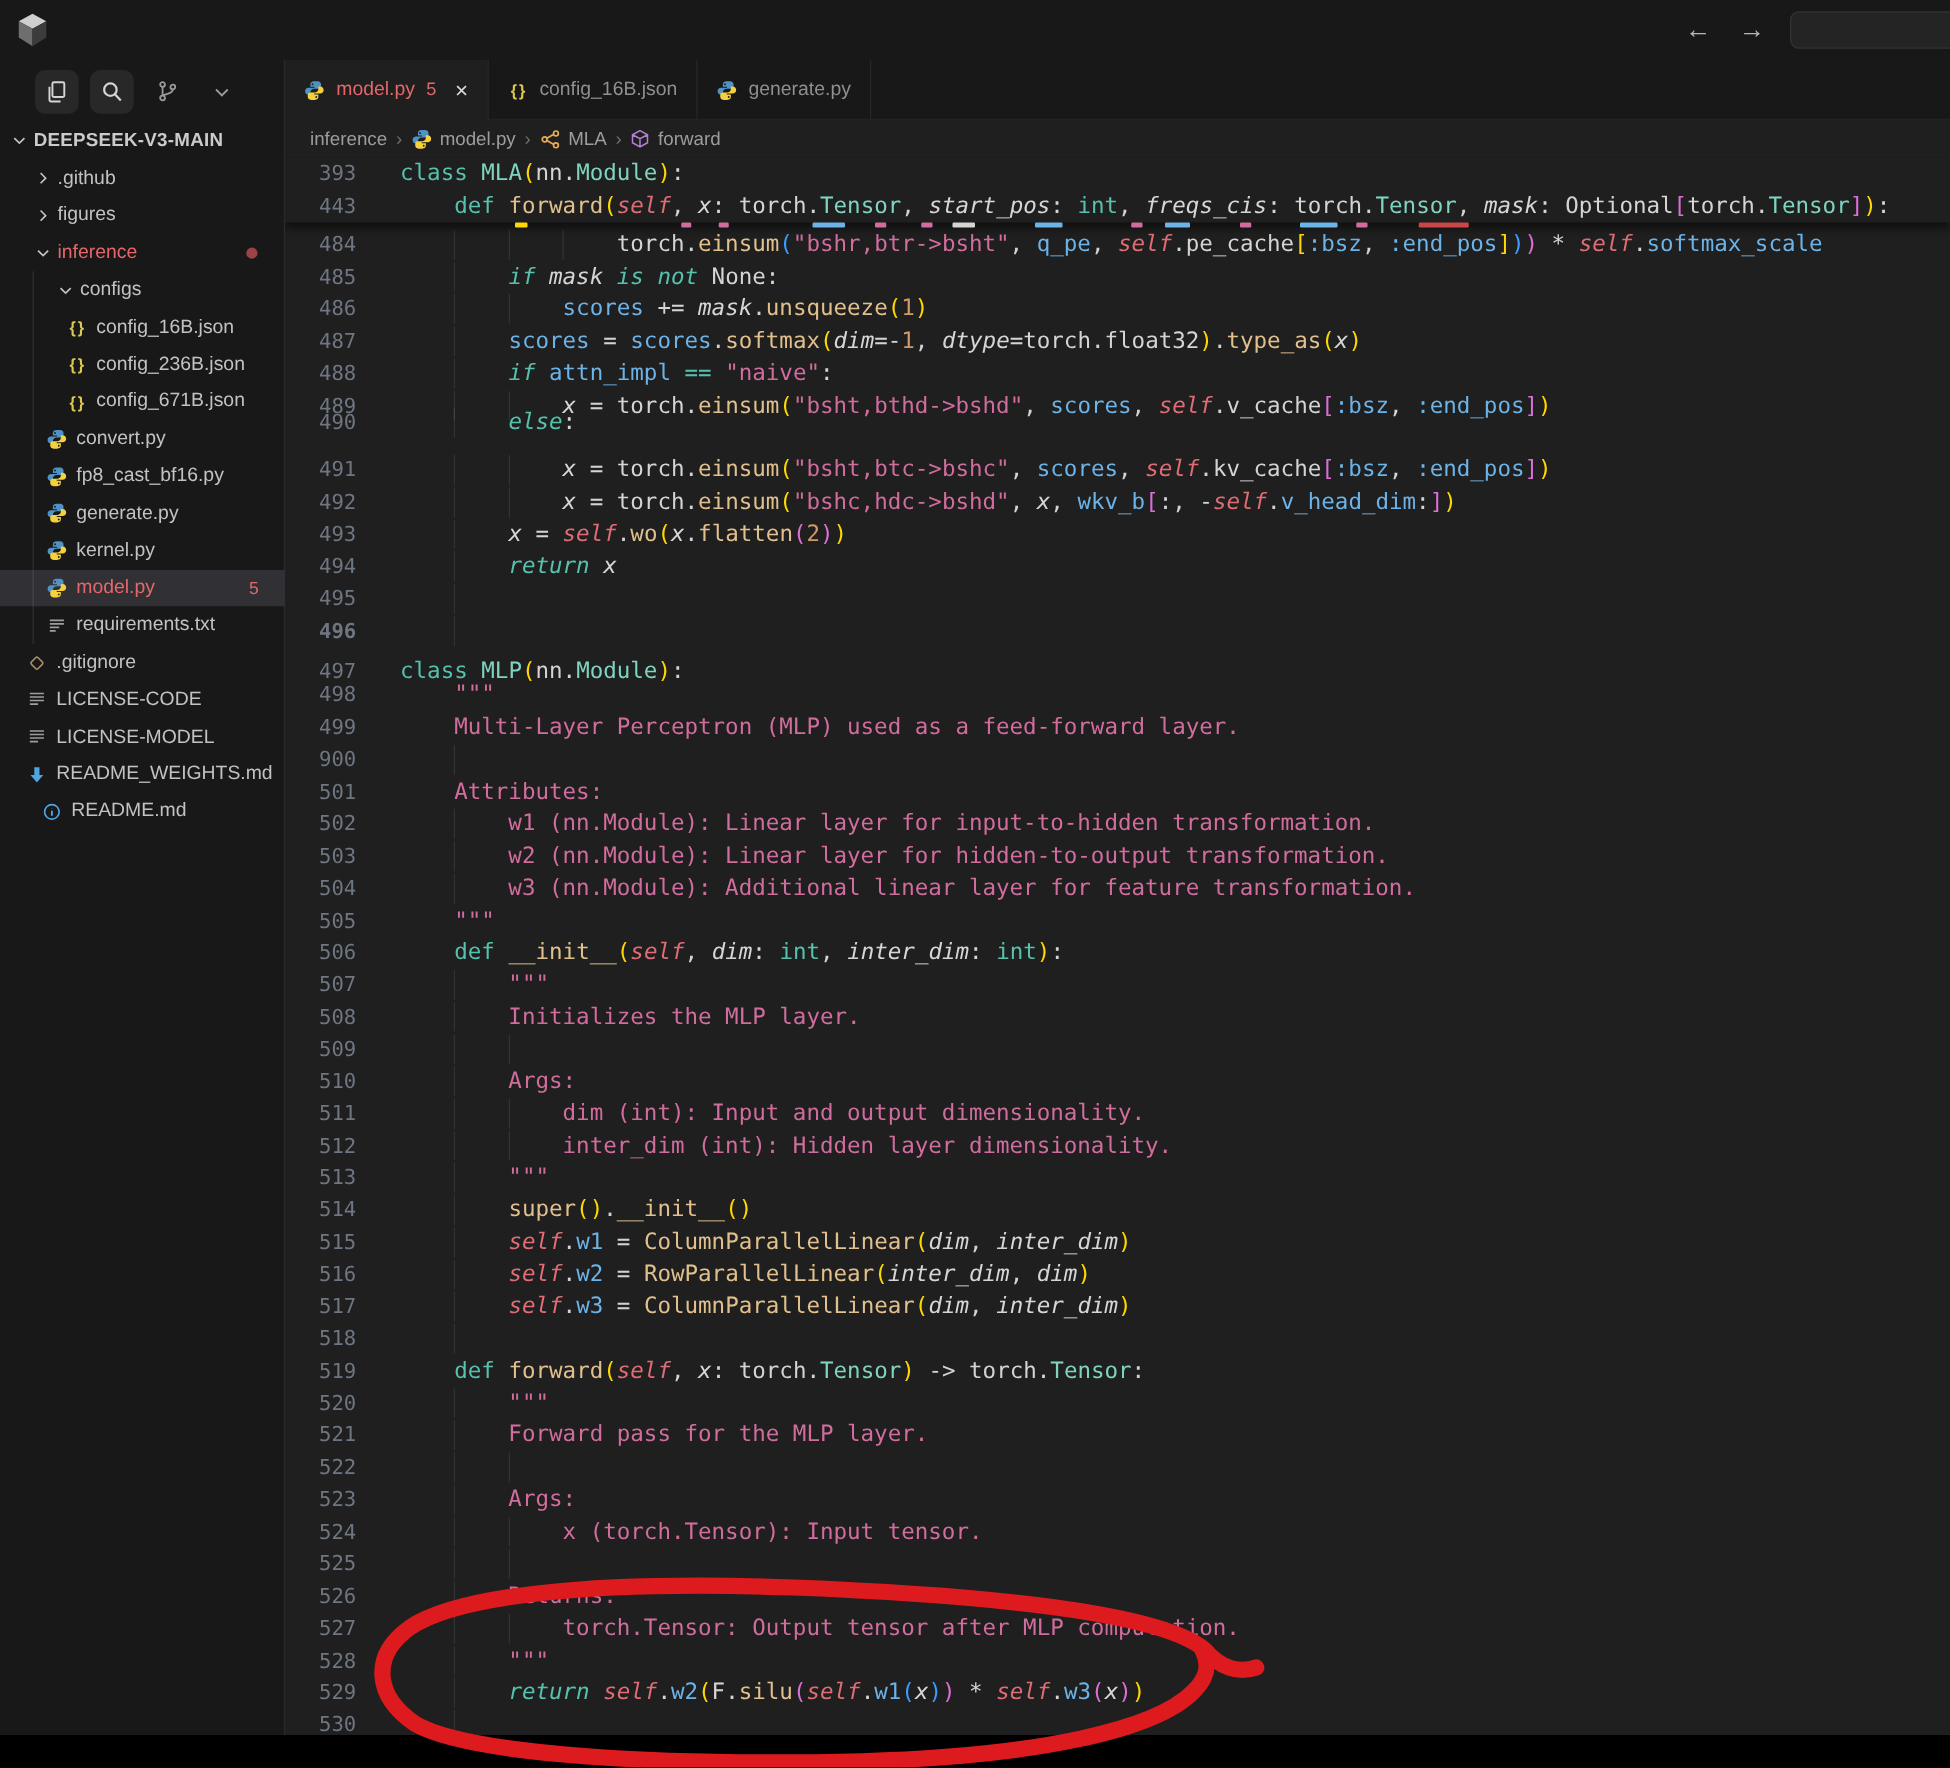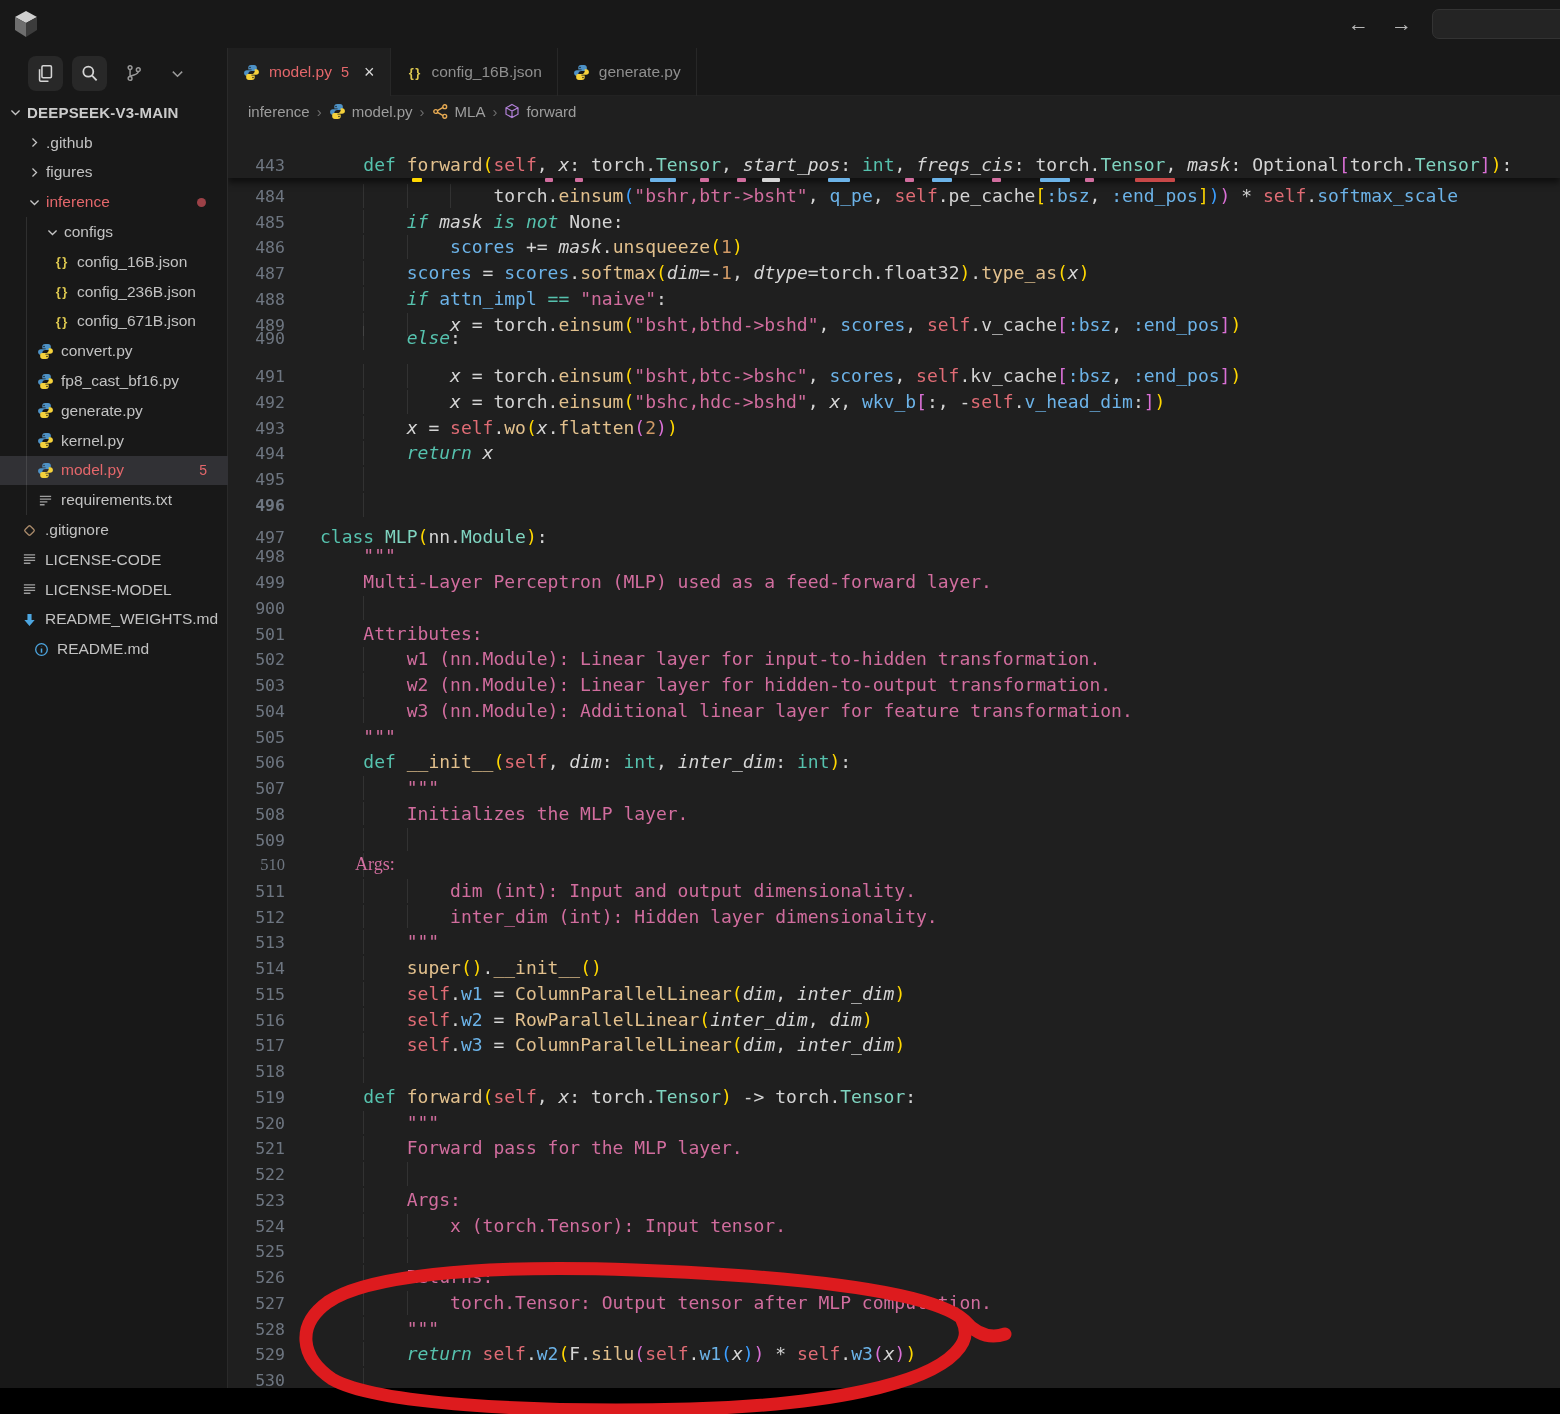--- a/index.html
+++ b/index.html
@@ -66,21 +66,21 @@
   
   .tk-d   { color:#d4d4d4; }
   .tk-k   { color:#56c2ae; }
   .tk-ki  { color:#56c2ae; font-style:italic; }
   .tk-fn  { color:#e2c08d; }
   .tk-cls { color:#7fd4c0; }
   .tk-s   { color:#d16d9e; }
   .tk-doc { color:#d16d9e; }
   .tk-v   { color:#6cb3e8; }
   .tk-p   { color:#d6d6d6; font-style:italic; }
-  .tk-slf { color:#e06c75; }
+  .tk-slf { color:#e06c75; font-style:italic; }
   .tk-num { color:#d19a66; }
   .tk-b1  { color:#ffd700; }
   .tk-b2  { color:#da70d6; }
   .tk-b3  { color:#3b9eff; }
 
   
   #annotation-svg { position:absolute; top:0; left:0; width:1560px; height:1414px; z-index:20; pointer-events:none; }
 </style>
 </head>
 <body>
@@ -374,21 +374,21 @@
         <div class="cl" style="top: 411.84px;"><span class="guide" style="left: 135.36px;"></span><span class="ln">900</span><span class="tk-d">    </span></div>
         <div class="cl" style="top: 437.58px;"><span class="ln">501</span><span class="tk-doc">    Attributes:</span></div>
         <div class="cl" style="top: 463.32px;"><span class="guide" style="left: 135.36px;"></span><span class="ln">502</span><span class="tk-doc">        w1 (nn.Module): Linear layer for input-to-hidden transformation.</span></div>
         <div class="cl" style="top: 489.06px;"><span class="guide" style="left: 135.36px;"></span><span class="ln">503</span><span class="tk-doc">        w2 (nn.Module): Linear layer for hidden-to-output transformation.</span></div>
         <div class="cl" style="top: 514.8px;"><span class="guide" style="left: 135.36px;"></span><span class="ln">504</span><span class="tk-doc">        w3 (nn.Module): Additional linear layer for feature transformation.</span></div>
         <div class="cl" style="top: 540.54px;"><span class="ln">505</span><span class="tk-doc">    """</span></div>
         <div class="cl" style="top: 566.28px;"><span class="ln">506</span><span class="tk-d">    </span><span class="tk-k">def </span><span class="tk-fn">__init__</span><span class="tk-b1">(</span><span class="tk-slf">self</span><span class="tk-d">, </span><span class="tk-p">dim</span><span class="tk-d">: </span><span class="tk-k">int</span><span class="tk-d">, </span><span class="tk-p">inter_dim</span><span class="tk-d">: </span><span class="tk-k">int</span><span class="tk-b1">)</span><span class="tk-d">:</span></div>
         <div class="cl" style="top: 592.02px;"><span class="guide" style="left: 135.36px;"></span><span class="ln">507</span><span class="tk-doc">        """</span></div>
         <div class="cl" style="top: 617.76px;"><span class="guide" style="left: 135.36px;"></span><span class="ln">508</span><span class="tk-doc">        Initializes the MLP layer.</span></div>
         <div class="cl" style="top: 643.5px;"><span class="guide" style="left: 135.36px;"></span><span class="guide" style="left: 178.72px;"></span><span class="ln">509</span><span class="tk-d">        </span></div>
-        <div class="cl" style="top: 669.24px; font-family: Liberation Serif, serif;"><span class="guide" style="left: 135.36px;"></span><span class="ln">510</span><span class="tk-doc">        Args:</span></div>
+        <div class="cl" style="top: 669.24px;"><span class="guide" style="left: 135.36px;"></span><span class="ln">510</span><span class="tk-doc">        Args:</span></div>
         <div class="cl" style="top: 694.98px;"><span class="guide" style="left: 135.36px;"></span><span class="guide" style="left: 178.72px;"></span><span class="ln">511</span><span class="tk-doc">            dim (int): Input and output dimensionality.</span></div>
         <div class="cl" style="top: 720.72px;"><span class="guide" style="left: 135.36px;"></span><span class="guide" style="left: 178.72px;"></span><span class="ln">512</span><span class="tk-doc">            inter_dim (int): Hidden layer dimensionality.</span></div>
         <div class="cl" style="top: 746.46px;"><span class="guide" style="left: 135.36px;"></span><span class="ln">513</span><span class="tk-doc">        """</span></div>
         <div class="cl" style="top: 772.2px;"><span class="guide" style="left: 135.36px;"></span><span class="ln">514</span><span class="tk-d">        </span><span class="tk-fn">super</span><span class="tk-b1">()</span><span class="tk-d">.</span><span class="tk-fn">__init__</span><span class="tk-b1">()</span></div>
         <div class="cl" style="top: 797.94px;"><span class="guide" style="left: 135.36px;"></span><span class="ln">515</span><span class="tk-d">        </span><span class="tk-slf">self</span><span class="tk-d">.</span><span class="tk-v">w1</span><span class="tk-d"> = </span><span class="tk-fn">ColumnParallelLinear</span><span class="tk-b1">(</span><span class="tk-p">dim</span><span class="tk-d">, </span><span class="tk-p">inter_dim</span><span class="tk-b1">)</span></div>
         <div class="cl" style="top: 823.68px;"><span class="guide" style="left: 135.36px;"></span><span class="ln">516</span><span class="tk-d">        </span><span class="tk-slf">self</span><span class="tk-d">.</span><span class="tk-v">w2</span><span class="tk-d"> = </span><span class="tk-fn">RowParallelLinear</span><span class="tk-b1">(</span><span class="tk-p">inter_dim</span><span class="tk-d">, </span><span class="tk-p">dim</span><span class="tk-b1">)</span></div>
         <div class="cl" style="top: 849.42px;"><span class="guide" style="left: 135.36px;"></span><span class="ln">517</span><span class="tk-d">        </span><span class="tk-slf">self</span><span class="tk-d">.</span><span class="tk-v">w3</span><span class="tk-d"> = </span><span class="tk-fn">ColumnParallelLinear</span><span class="tk-b1">(</span><span class="tk-p">dim</span><span class="tk-d">, </span><span class="tk-p">inter_dim</span><span class="tk-b1">)</span></div>
         <div class="cl" style="top: 875.16px;"><span class="guide" style="left: 135.36px;"></span><span class="ln">518</span><span class="tk-d">    </span></div>
         <div class="cl" style="top: 900.9px;"><span class="ln">519</span><span class="tk-d">    </span><span class="tk-k">def </span><span class="tk-fn">forward</span><span class="tk-b1">(</span><span class="tk-slf">self</span><span class="tk-d">, </span><span class="tk-p">x</span><span class="tk-d">: torch.</span><span class="tk-cls">Tensor</span><span class="tk-b1">)</span><span class="tk-d"> -&gt; torch.</span><span class="tk-cls">Tensor</span><span class="tk-d">:</span></div>
         <div class="cl" style="top: 926.64px;"><span class="guide" style="left: 135.36px;"></span><span class="ln">520</span><span class="tk-doc">        """</span></div>
@@ -397,20 +397,21 @@
         <div class="cl" style="top: 1003.86px;"><span class="guide" style="left: 135.36px;"></span><span class="ln">523</span><span class="tk-doc">        Args:</span></div>
         <div class="cl" style="top: 1029.6px;"><span class="guide" style="left: 135.36px;"></span><span class="guide" style="left: 178.72px;"></span><span class="ln">524</span><span class="tk-doc">            x (torch.Tensor): Input tensor.</span></div>
         <div class="cl" style="top: 1055.34px;"><span class="guide" style="left: 135.36px;"></span><span class="guide" style="left: 178.72px;"></span><span class="ln">525</span><span class="tk-d">        </span></div>
         <div class="cl" style="top: 1081.08px;"><span class="guide" style="left: 135.36px;"></span><span class="ln">526</span><span class="tk-doc">        Returns:</span></div>
         <div class="cl" style="top: 1106.82px;"><span class="guide" style="left: 135.36px;"></span><span class="guide" style="left: 178.72px;"></span><span class="ln">527</span><span class="tk-doc">            torch.Tensor: Output tensor after MLP computation.</span></div>
         <div class="cl" style="top: 1132.56px;"><span class="guide" style="left: 135.36px;"></span><span class="ln">528</span><span class="tk-doc">        """</span></div>
         <div class="cl" style="top: 1158.3px;"><span class="guide" style="left: 135.36px;"></span><span class="ln">529</span><span class="tk-d">        </span><span class="tk-ki">return </span><span class="tk-slf">self</span><span class="tk-d">.</span><span class="tk-v">w2</span><span class="tk-b1">(</span><span class="tk-d">F.</span><span class="tk-fn">silu</span><span class="tk-b2">(</span><span class="tk-slf">self</span><span class="tk-d">.</span><span class="tk-v">w1</span><span class="tk-b3">(</span><span class="tk-p">x</span><span class="tk-b3">)</span><span class="tk-b2">)</span><span class="tk-d"> * </span><span class="tk-slf">self</span><span class="tk-d">.</span><span class="tk-v">w3</span><span class="tk-b2">(</span><span class="tk-p">x</span><span class="tk-b2">)</span><span class="tk-b1">)</span></div>
         <div class="cl" style="top: 1184.04px;"><span class="guide" style="left: 135.36px;"></span><span class="ln">530</span><span class="tk-d">    </span></div>
       </div>
     <div id="sticky">
+        <div class="cl" style="top: 0px;"><span class="ln">393</span><span class="tk-k">class </span><span class="tk-cls">MLA</span><span class="tk-b1">(</span><span class="tk-d">nn.</span><span class="tk-cls">Module</span><span class="tk-b1">)</span><span class="tk-d">:</span></div>
         <div class="cl" style="top: 25.74px;"><span class="ln">443</span><span class="tk-d">    </span><span class="tk-k">def </span><span class="tk-fn">forward</span><span class="tk-b1">(</span><span class="tk-slf">self</span><span class="tk-d">, </span><span class="tk-p">x</span><span class="tk-d">: torch.</span><span class="tk-cls">Tensor</span><span class="tk-d">, </span><span class="tk-p">start_pos</span><span class="tk-d">: </span><span class="tk-k">int</span><span class="tk-d">, </span><span class="tk-p">freqs_cis</span><span class="tk-d">: torch.</span><span class="tk-cls">Tensor</span><span class="tk-d">, </span><span class="tk-p">mask</span><span class="tk-d">: Optional</span><span class="tk-b2">[</span><span class="tk-d">torch.</span><span class="tk-cls">Tensor</span><span class="tk-b2">]</span><span class="tk-b1">)</span><span class="tk-d">:</span></div>
       </div>
   <span class="artifact" style="left: 184px; width: 10px; top: 52px; background: rgb(255, 215, 0);"></span>
       <span class="artifact" style="left: 317px; width: 8px; top: 52px; background: rgb(209, 109, 158);"></span>
       <span class="artifact" style="left: 347px; width: 8px; top: 52px; background: rgb(209, 109, 158);"></span>
       <span class="artifact" style="left: 422px; width: 26px; top: 52px; background: rgb(108, 179, 232);"></span>
       <span class="artifact" style="left: 472px; width: 9px; top: 52px; background: rgb(209, 109, 158);"></span>
       <span class="artifact" style="left: 509px; width: 9px; top: 52px; background: rgb(209, 109, 158);"></span>
       <span class="artifact" style="left: 534px; width: 18px; top: 52px; background: rgb(212, 212, 212);"></span>
       <span class="artifact" style="left: 600px; width: 22px; top: 52px; background: rgb(108, 179, 232);"></span>

